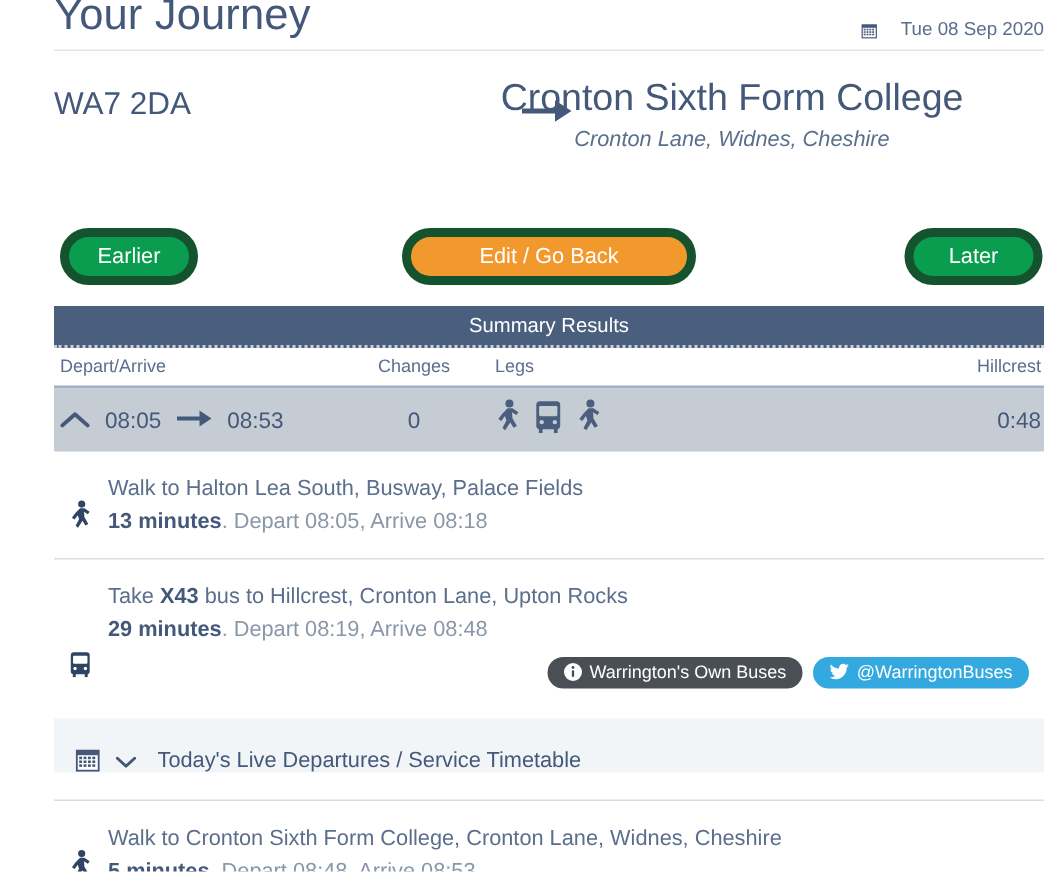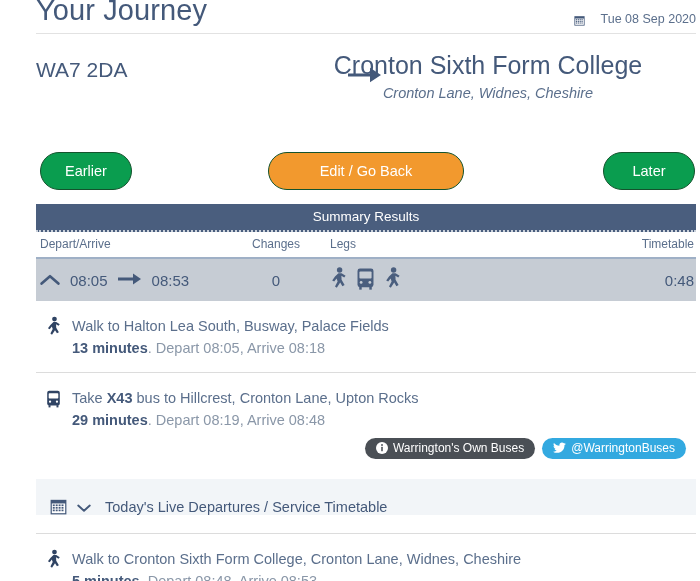--- a/index.html
+++ b/index.html
@@ -113,21 +113,21 @@
   .btn {
     position: absolute;
     top: 6px;
     display: inline-flex;
     align-items: center;
     justify-content: center;
     height: 38px;
     border-radius: 22px;
     color: #ffffff;
     font-size: 14.5px;
-    border: 1px solid #14532d;
+    border: 6px solid #14532d;
     cursor: pointer;
     user-select: none;
     white-space: nowrap;
   }
   .btn-earlier { left: 40px;  width: 92px;  background: #0a9d4f; }
   .btn-edit    { left: 268px; width: 196px; background: #f2992e; }
   .btn-later   { left: 603px; width: 92px;  background: #0a9d4f; }
 
   
   .summary {
@@ -172,20 +172,21 @@
   .row-arrow { color: #44597a; font-size: 17px; line-height: 1; }
   .time { color: #44597a; }
   .legs-icons { display: flex; align-items: center; gap: 9px; }
 
   
   .legs { margin: 0 4px 0 36px; }
   .leg {
     display: flex;
     padding: 14px 0 12px 0;
     border-bottom: 1px solid #dcdcdc;
+    align-items: flex-end;
   }
   .leg.no-rule { border-bottom: none; }
   .leg-icon {
     width: 36px;
     flex: 0 0 36px;
     padding-left: 10px;
     padding-top: 1px;
     color: #44597a;
   }
   .leg-body { flex: 1; min-width: 0; }
@@ -295,21 +296,21 @@
     <div class="btn btn-edit">Edit / Go Back</div>
     <div class="btn btn-later">Later</div>
   </div>
 
   <div class="summary">
     <div class="sum-head">Summary Results</div>
     <div class="sum-cols">
       <div class="c-depart">Depart/Arrive</div>
       <div class="c-changes">Changes</div>
       <div class="c-legs">Legs</div>
-      <div class="c-dur">Timetable</div>
+      <div class="c-dur">Hillcrest</div>
     </div>
 
     <div class="sum-row">
       <div class="c-depart">
         <span class="chev-up">
           <svg width="20" height="12" viewBox="0 0 20 12" aria-hidden="true">
             <path d="M1.6 9.6 L10 2.2 L18.4 9.6" stroke="#44597a" stroke-width="2.6" fill="none" stroke-linecap="round" stroke-linejoin="round"></path>
           </svg>
         </span>
         <span class="time">08:05</span>

